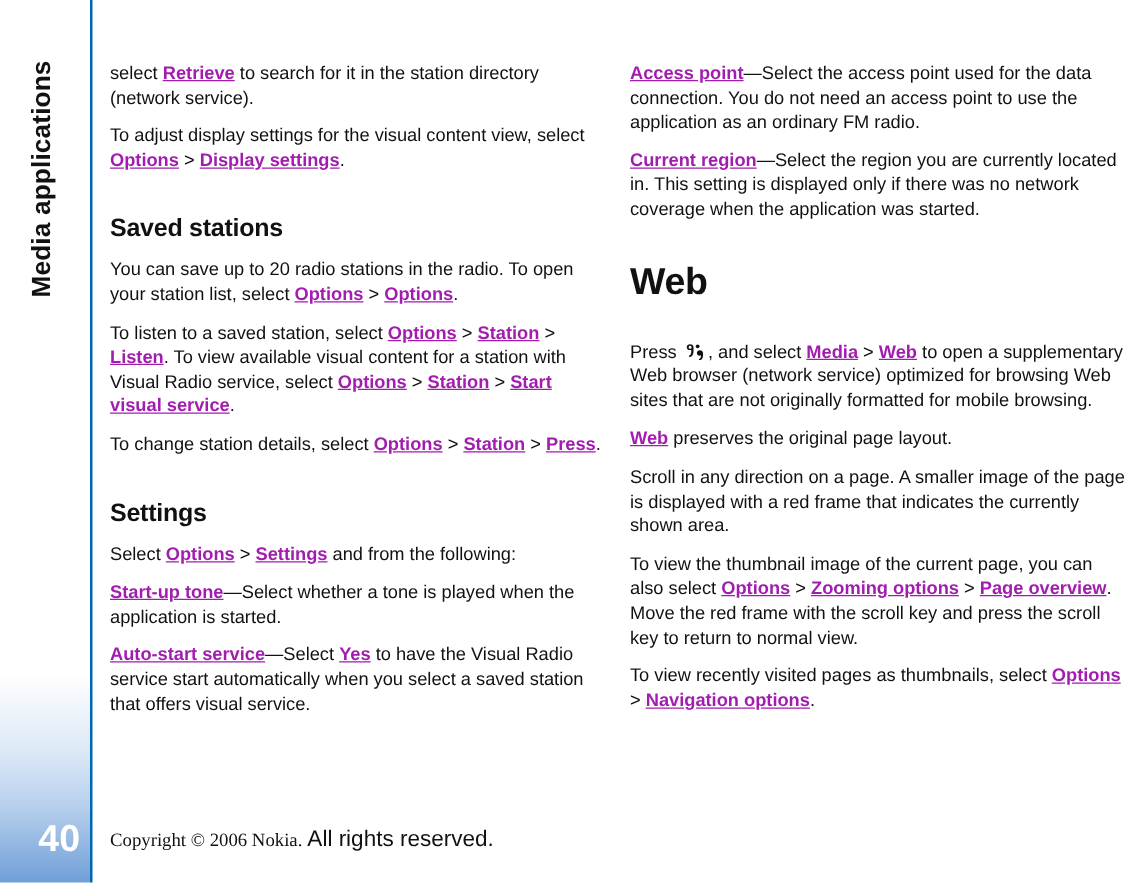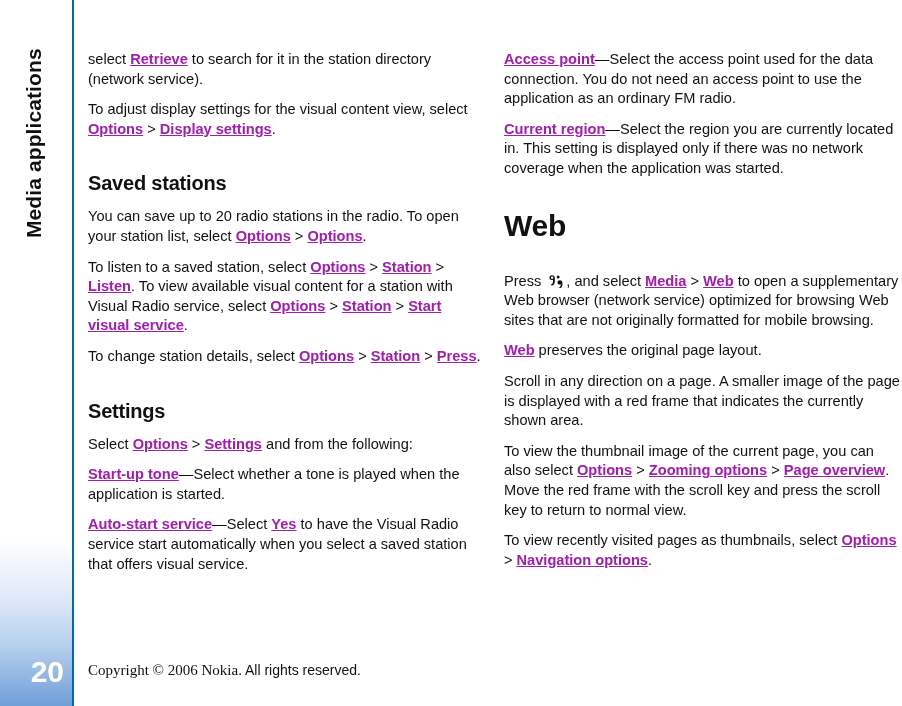--- a/index.html
+++ b/index.html
@@ -129,33 +129,33 @@
     top: 661px;
     white-space: nowrap;
   }
   .footer .serif {
     font-family: "Liberation Serif", serif;
     font-size: 15px;
     color: #111111;
   }
   .footer .sans {
     font-family: "Liberation Sans", sans-serif;
-    font-size: 14px;
+    font-size: 18px;
     color: #111111;
   }
 </style>
 </head>
 <body>
 
 <div class="page">
 
   <div class="sidebar"></div>
   <div class="sidebar-rule"></div>
   <div class="chapter-title">Media applications</div>
-  <div class="page-number">20</div>
+  <div class="page-number">40</div>
 
   <div class="col col-left">
 
     <p class="para"><span>select </span><span class="ui">Retrieve</span><span> to search for it in the station directory (network service).</span></p>
 
 
     <p class="para"><span>To adjust display settings for the visual content view, select </span><span class="ui">Options</span><span class="gt"> &gt; </span><span class="ui">Display settings</span><span>.</span></p>
 
     <h2 class="heading">Saved stations</h2>
 

